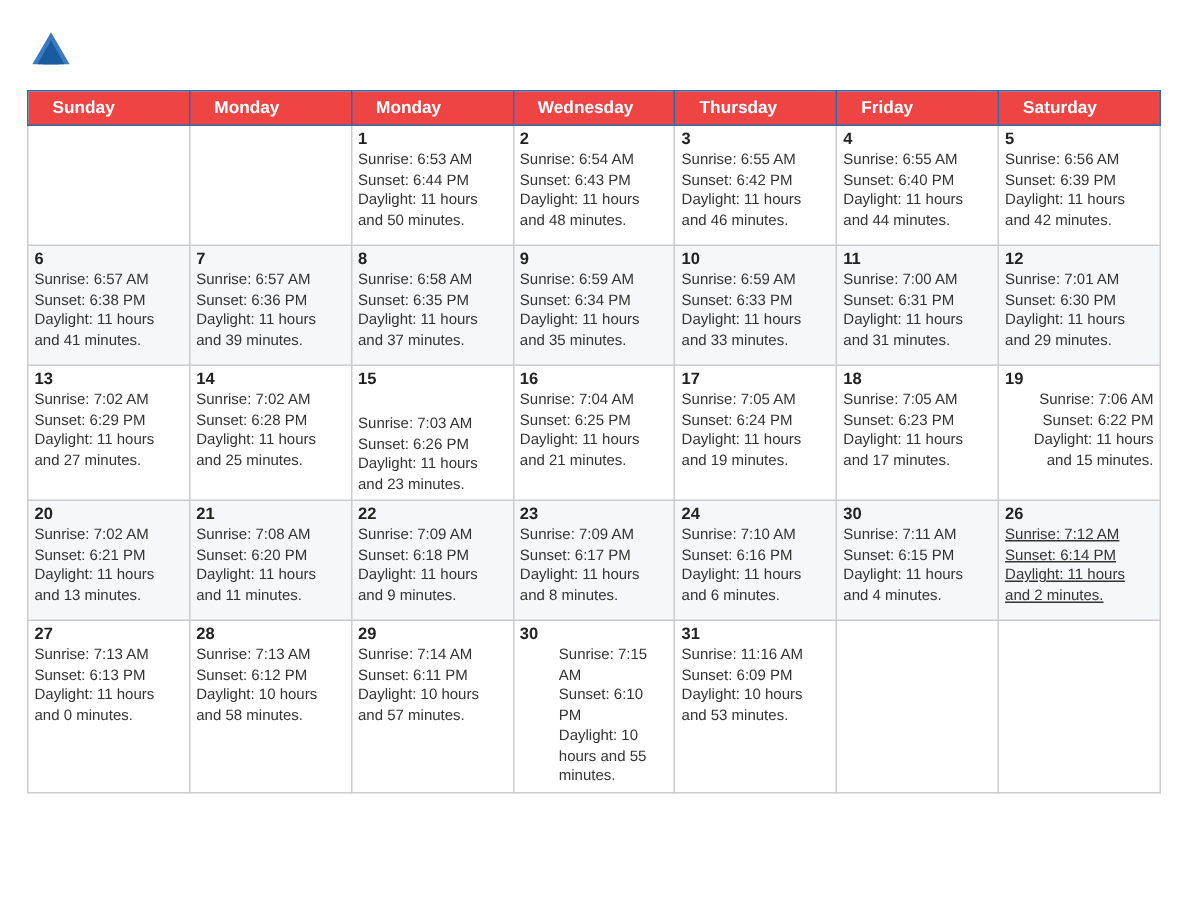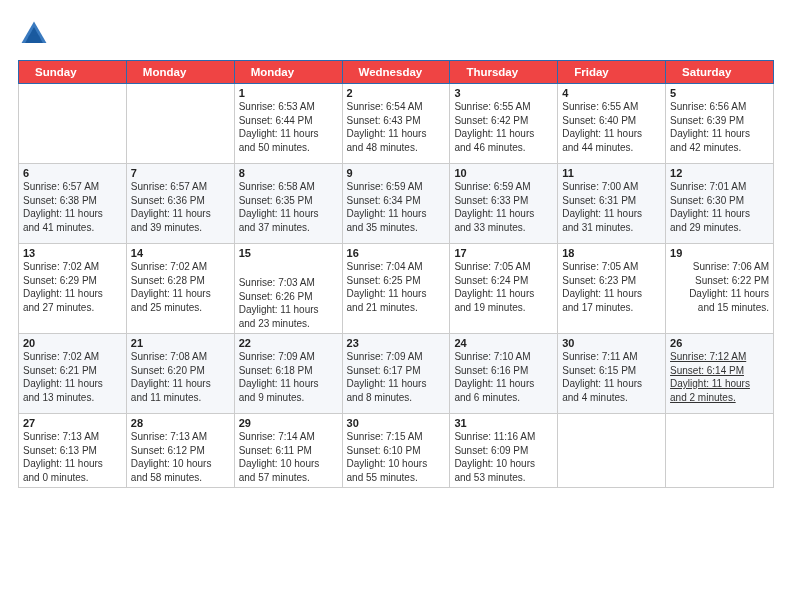--- a/index.html
+++ b/index.html
@@ -318,21 +318,21 @@
 Daylight: 10 hours and 58 minutes.</div>
           </td>
           <td>
             <span class="day-number">29</span>
             <div class="cell-content" style="white-space: pre-line;">Sunrise: 7:14 AM
 Sunset: 6:11 PM
 Daylight: 10 hours and 57 minutes.</div>
           </td>
           <td>
             <span class="day-number">30</span>
-            <div class="cell-content" style="white-space: pre-line;">Sunrise: 7:15 AM
+            <div class="cell-content" style="white-space: pre-line; margin-left: 26px;">Sunrise: 7:15 AM
 Sunset: 6:10 PM
 Daylight: 10 hours and 55 minutes.</div>
           </td>
           <td>
             <span class="day-number">31</span>
             <div class="cell-content" style="white-space: pre-line;">Sunrise: 11:16 AM
 Sunset: 6:09 PM
 Daylight: 10 hours and 53 minutes.</div>
           </td>
           <td class="empty-cell"></td>

